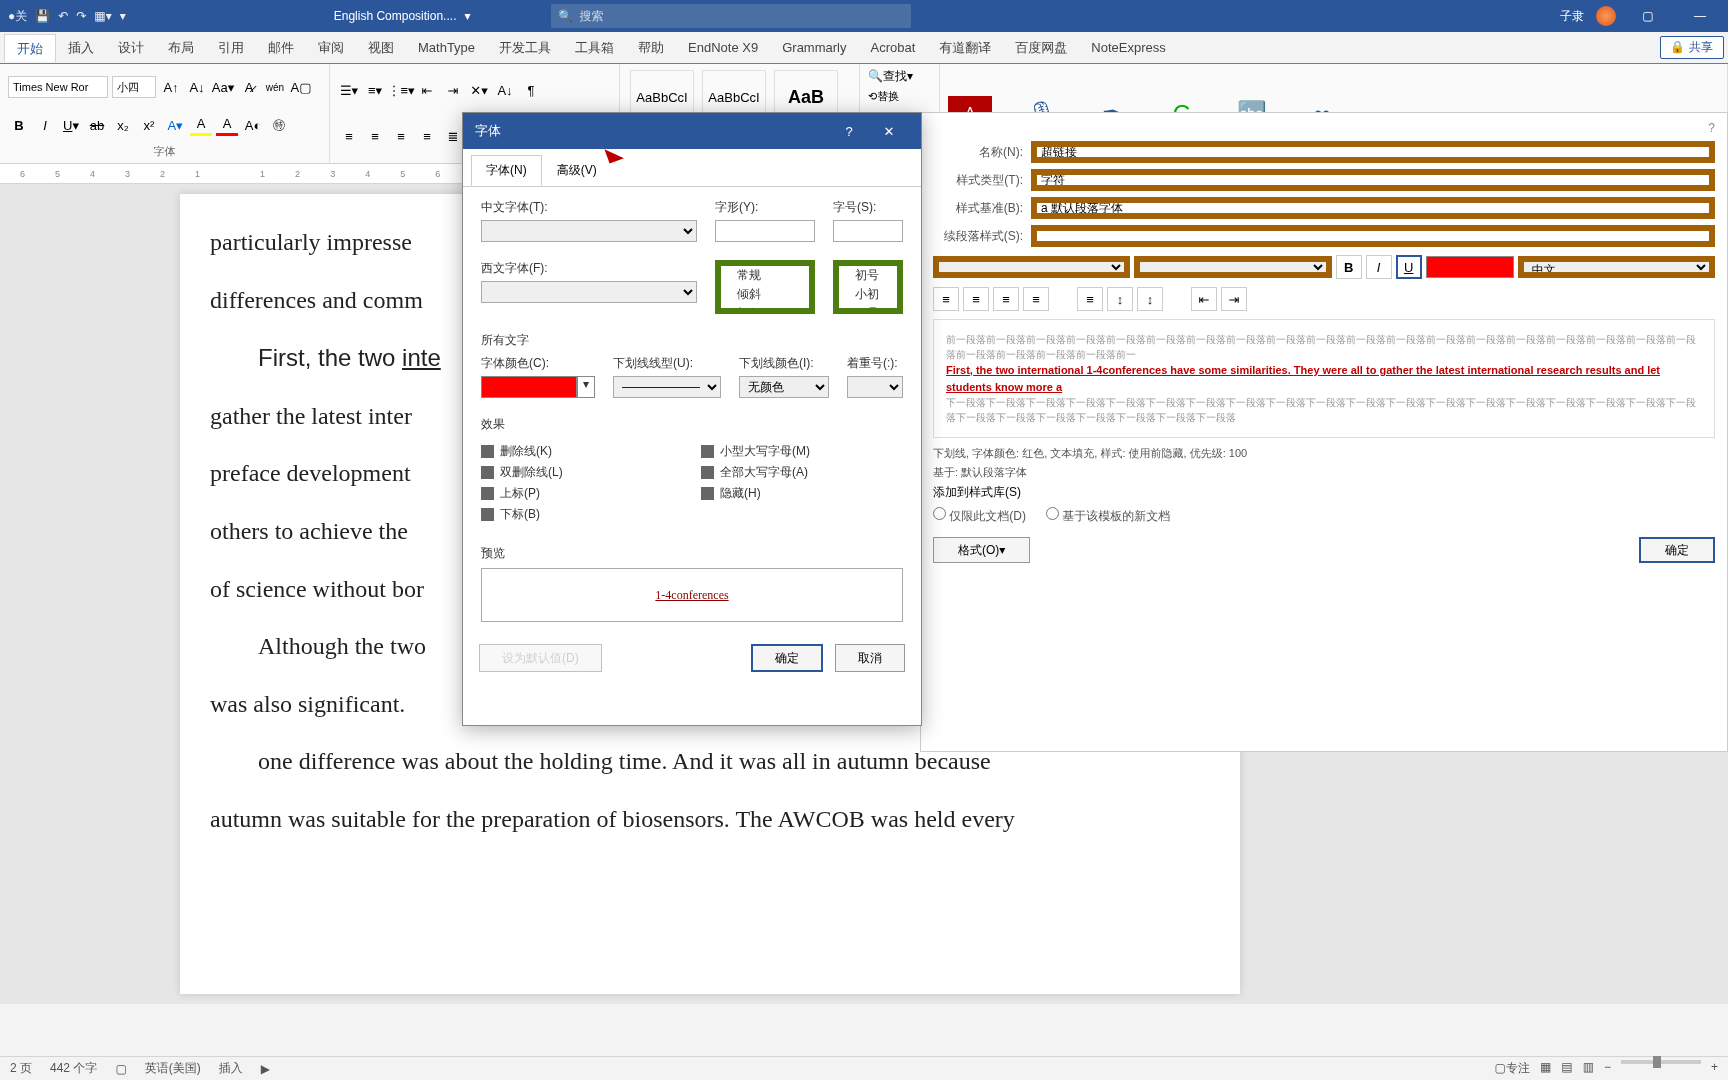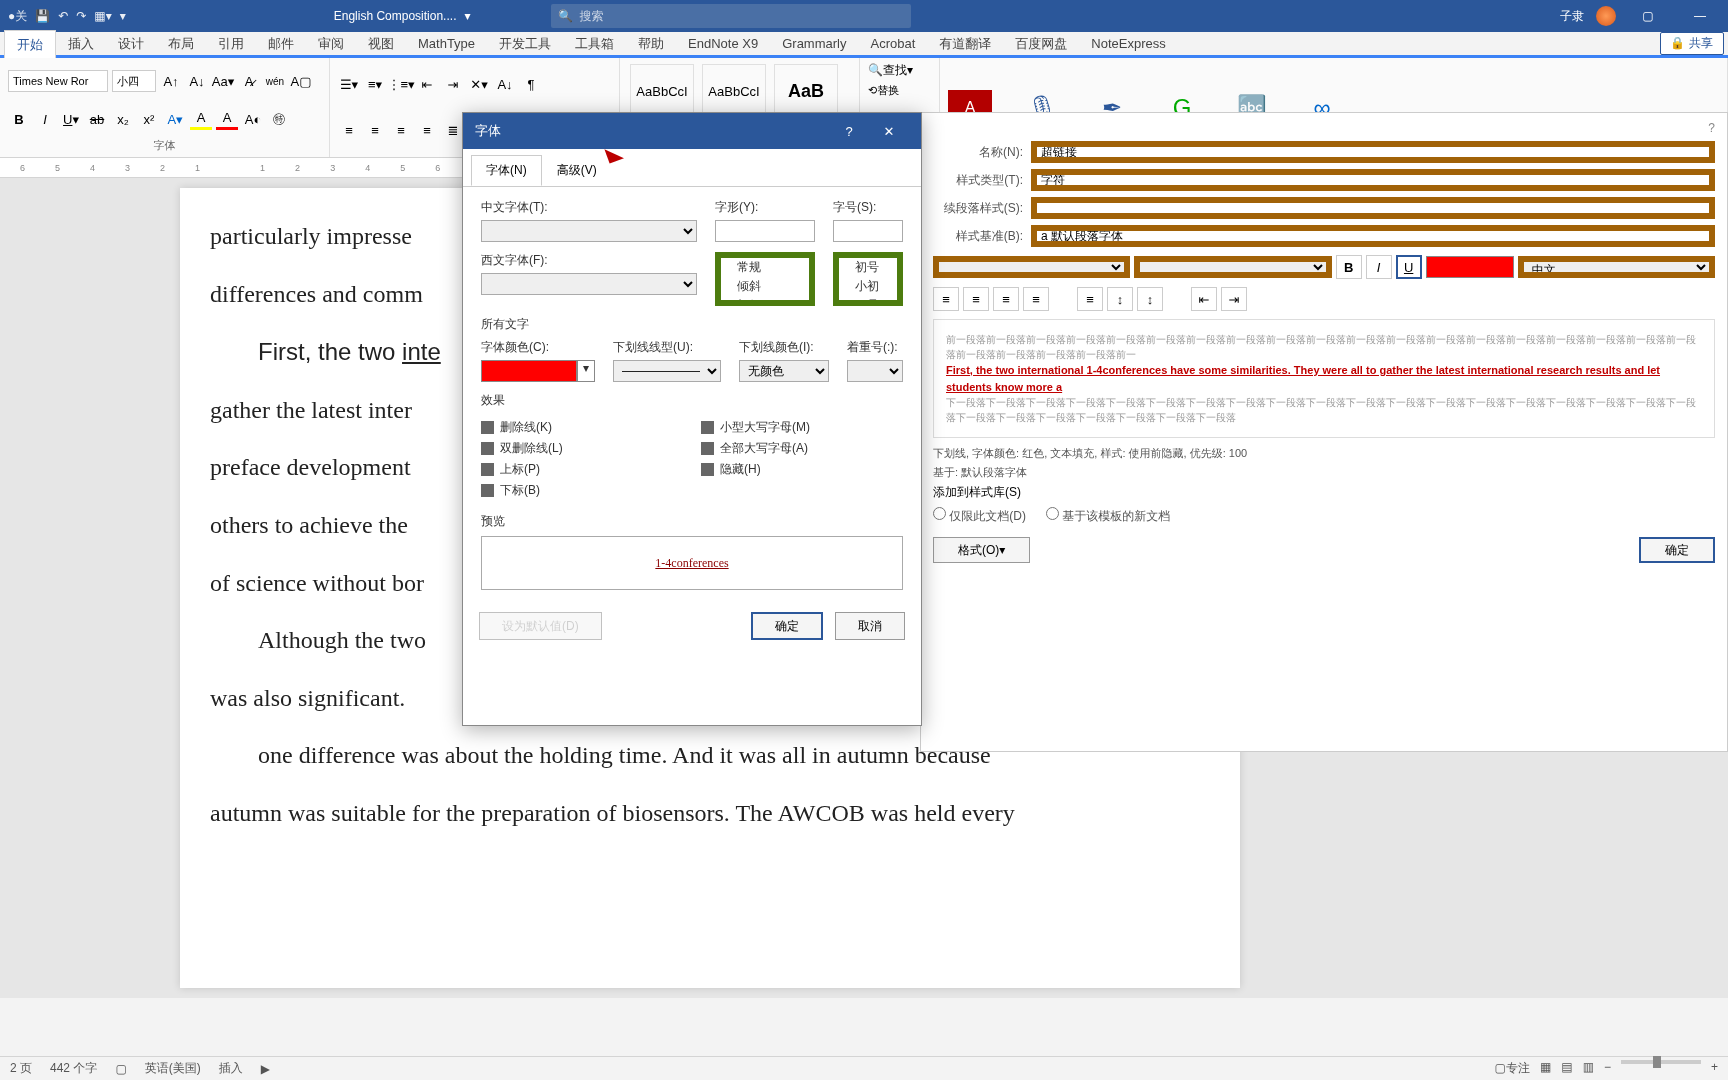--- a/index.html
+++ b/index.html
@@ -9,21 +9,21 @@
 .titlebar { height: 32px; background: #2b579a; display: flex; align-items: center; color: white; font-size: 12px; }
 .titlebar .qat { display: flex; gap: 8px; padding: 0 8px; align-items: center; }
 .titlebar .qat span { cursor: pointer; opacity: 0.9; }
 .titlebar .doctitle { margin-left: 200px; display: flex; align-items: center; gap: 8px; }
 .titlebar .search { margin-left: 80px; background: #4a6fa5; width: 360px; height: 24px; border-radius: 2px; display: flex; align-items: center; padding: 0 8px; gap: 6px; }
 .titlebar .right { margin-left: auto; display: flex; align-items: center; gap: 12px; padding-right: 8px; }
 .titlebar .avatar { width: 20px; height: 20px; border-radius: 50%; background: radial-gradient(circle, #ff9a56, #d8571a); }
 .titlebar .winbtn { width: 40px; height: 32px; display: flex; align-items: center; justify-content: center; cursor: pointer; }
 
 
-.ribbon-tabs { height: 26px; background: #f3f3f3; border-bottom: 3px solid #3b82f6; display: flex; align-items: center; padding-left: 4px; }
+.ribbon-tabs { height: 32px; background: #f3f3f3; border-bottom: 1px solid #3b82f6; display: flex; align-items: center; padding-left: 4px; }
 .ribbon-tabs .tab { padding: 0 12px; height: 28px; line-height: 28px; font-size: 13px; color: #444; cursor: pointer; }
 .ribbon-tabs .tab.active { background: #fff; border: 1px solid #d4d4d4; border-bottom: none; color: #2b579a; }
 .ribbon-tabs .share { margin-left: auto; background: #fff; border: 1px solid #2b579a; color: #2b579a; padding: 2px 10px; font-size: 12px; margin-right: 4px; border-radius: 2px; }
 
 
 .ribbon { height: 100px; background: #fafafa; border-bottom: 1px solid #d4d4d4; display: flex; }
 .ribbon-group { border-right: 1px solid #e0e0e0; padding: 4px 8px; display: flex; flex-direction: column; }
 .ribbon-group .controls { display: flex; gap: 4px; flex-wrap: wrap; flex: 1; align-items: center; }
 .ribbon-group .label { text-align: center; font-size: 11px; color: #666; margin-top: auto; }
 .font-combo { width: 100px; height: 22px; border: 1px solid #ccc; font-size: 11px; padding: 0 4px; }
@@ -50,21 +50,21 @@
 
 
 .dialog { position: absolute; top: 112px; left: 462px; width: 460px; height: 614px; background: #fff; border: 1px solid #888; box-shadow: 0 4px 20px rgba(0,0,0,.3); z-index: 100; }
 .dialog .dlg-title { height: 36px; background: #2b579a; color: white; display: flex; align-items: center; padding: 0 12px; font-size: 13px; }
 .dialog .dlg-title .spacer { flex: 1; }
 .dialog .dlg-title .dlg-btn { width: 40px; text-align: center; cursor: pointer; }
 .dialog .dlg-tabs { display: flex; border-bottom: 1px solid #ccc; padding: 6px 8px 0; }
 .dialog .dlg-tab { padding: 6px 14px; font-size: 12px; border: 1px solid transparent; cursor: pointer; }
 .dialog .dlg-tab.active { border: 1px solid #ccc; border-bottom: 1px solid #fff; background: #fff; }
 .dialog .dlg-body { padding: 12px 18px; font-size: 12px; color: #333; }
-.dialog .row { display: flex; gap: 18px; margin-bottom: 10px; justify-content: flex-end; }
+.dialog .row { display: flex; gap: 18px; margin-bottom: 18px; justify-content: flex-end; }
 .dialog .field label { display: block; margin-bottom: 4px; }
 .dialog select, .dialog input[type=text] { border: 1px solid #aaa; height: 22px; font-size: 12px; padding: 0 4px; }
 .dialog .listbox { border: 6px solid #4d7c0f; height: 54px; overflow-y: scroll; font-size: 12px; padding-left: 12px; }
 .dialog .listbox div { padding: 1px 4px; cursor: pointer; }
 .dialog .color-swatch { width: 96px; height: 22px; border: 1px solid #888; background: #ff0000; display: inline-block; }
 .dialog .section-title { margin: 8px 0 6px; }
 .dialog .chk { display: flex; align-items: center; gap: 6px; margin: 4px 0; }
 .dialog .chk .box { width: 13px; height: 13px; border: 1px solid #666; background: #fff; display:inline-block; }
 .dialog .chk .box.filled { background: #666; }
 .dialog .preview-box { border: 1px solid #aaa; height: 54px; display: flex; align-items: center; justify-content: center; font-family: "Times New Roman"; color: #8b0000; text-decoration: underline; }
@@ -266,26 +266,26 @@
   <div style="text-align:right;color:#888">?</div>
   <div class="sp-row">
       <label>名称(N):</label>
       <input type="text" value="超链接" style="">
     </div>
   <div class="sp-row">
       <label>样式类型(T):</label>
       <input type="text" value="字符" style="">
     </div>
   <div class="sp-row">
+      <label>样式基准(B):</label>
+      <input type="text" value="a 默认段落字体" style="">
+    </div>
+  <div class="sp-row">
       <label>续段落样式(S):</label>
       <input type="text" style="">
-    </div>
-  <div class="sp-row">
-      <label>样式基准(B):</label>
-      <input type="text" value="a 默认段落字体" style="">
     </div>
   <div class="fmt-bar">
     <select style="width:90px"></select>
     <select style="width:40px"></select>
     <div class="fmt-btn">
         <b>B</b>
       </div>
     <div class="fmt-btn">
         <i>I</i>
       </div>

